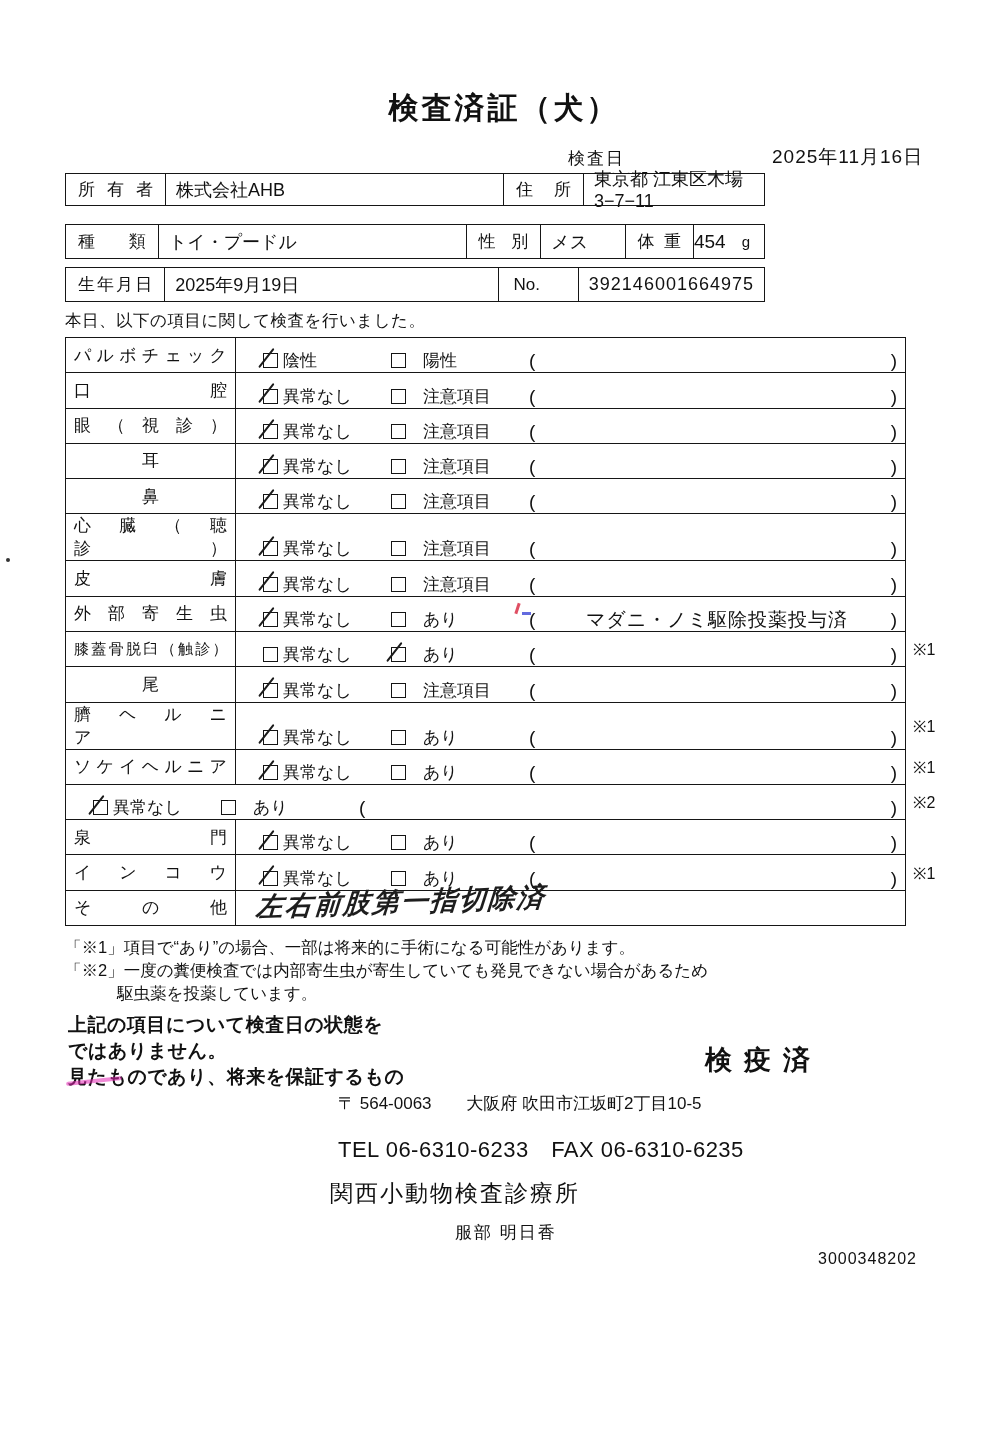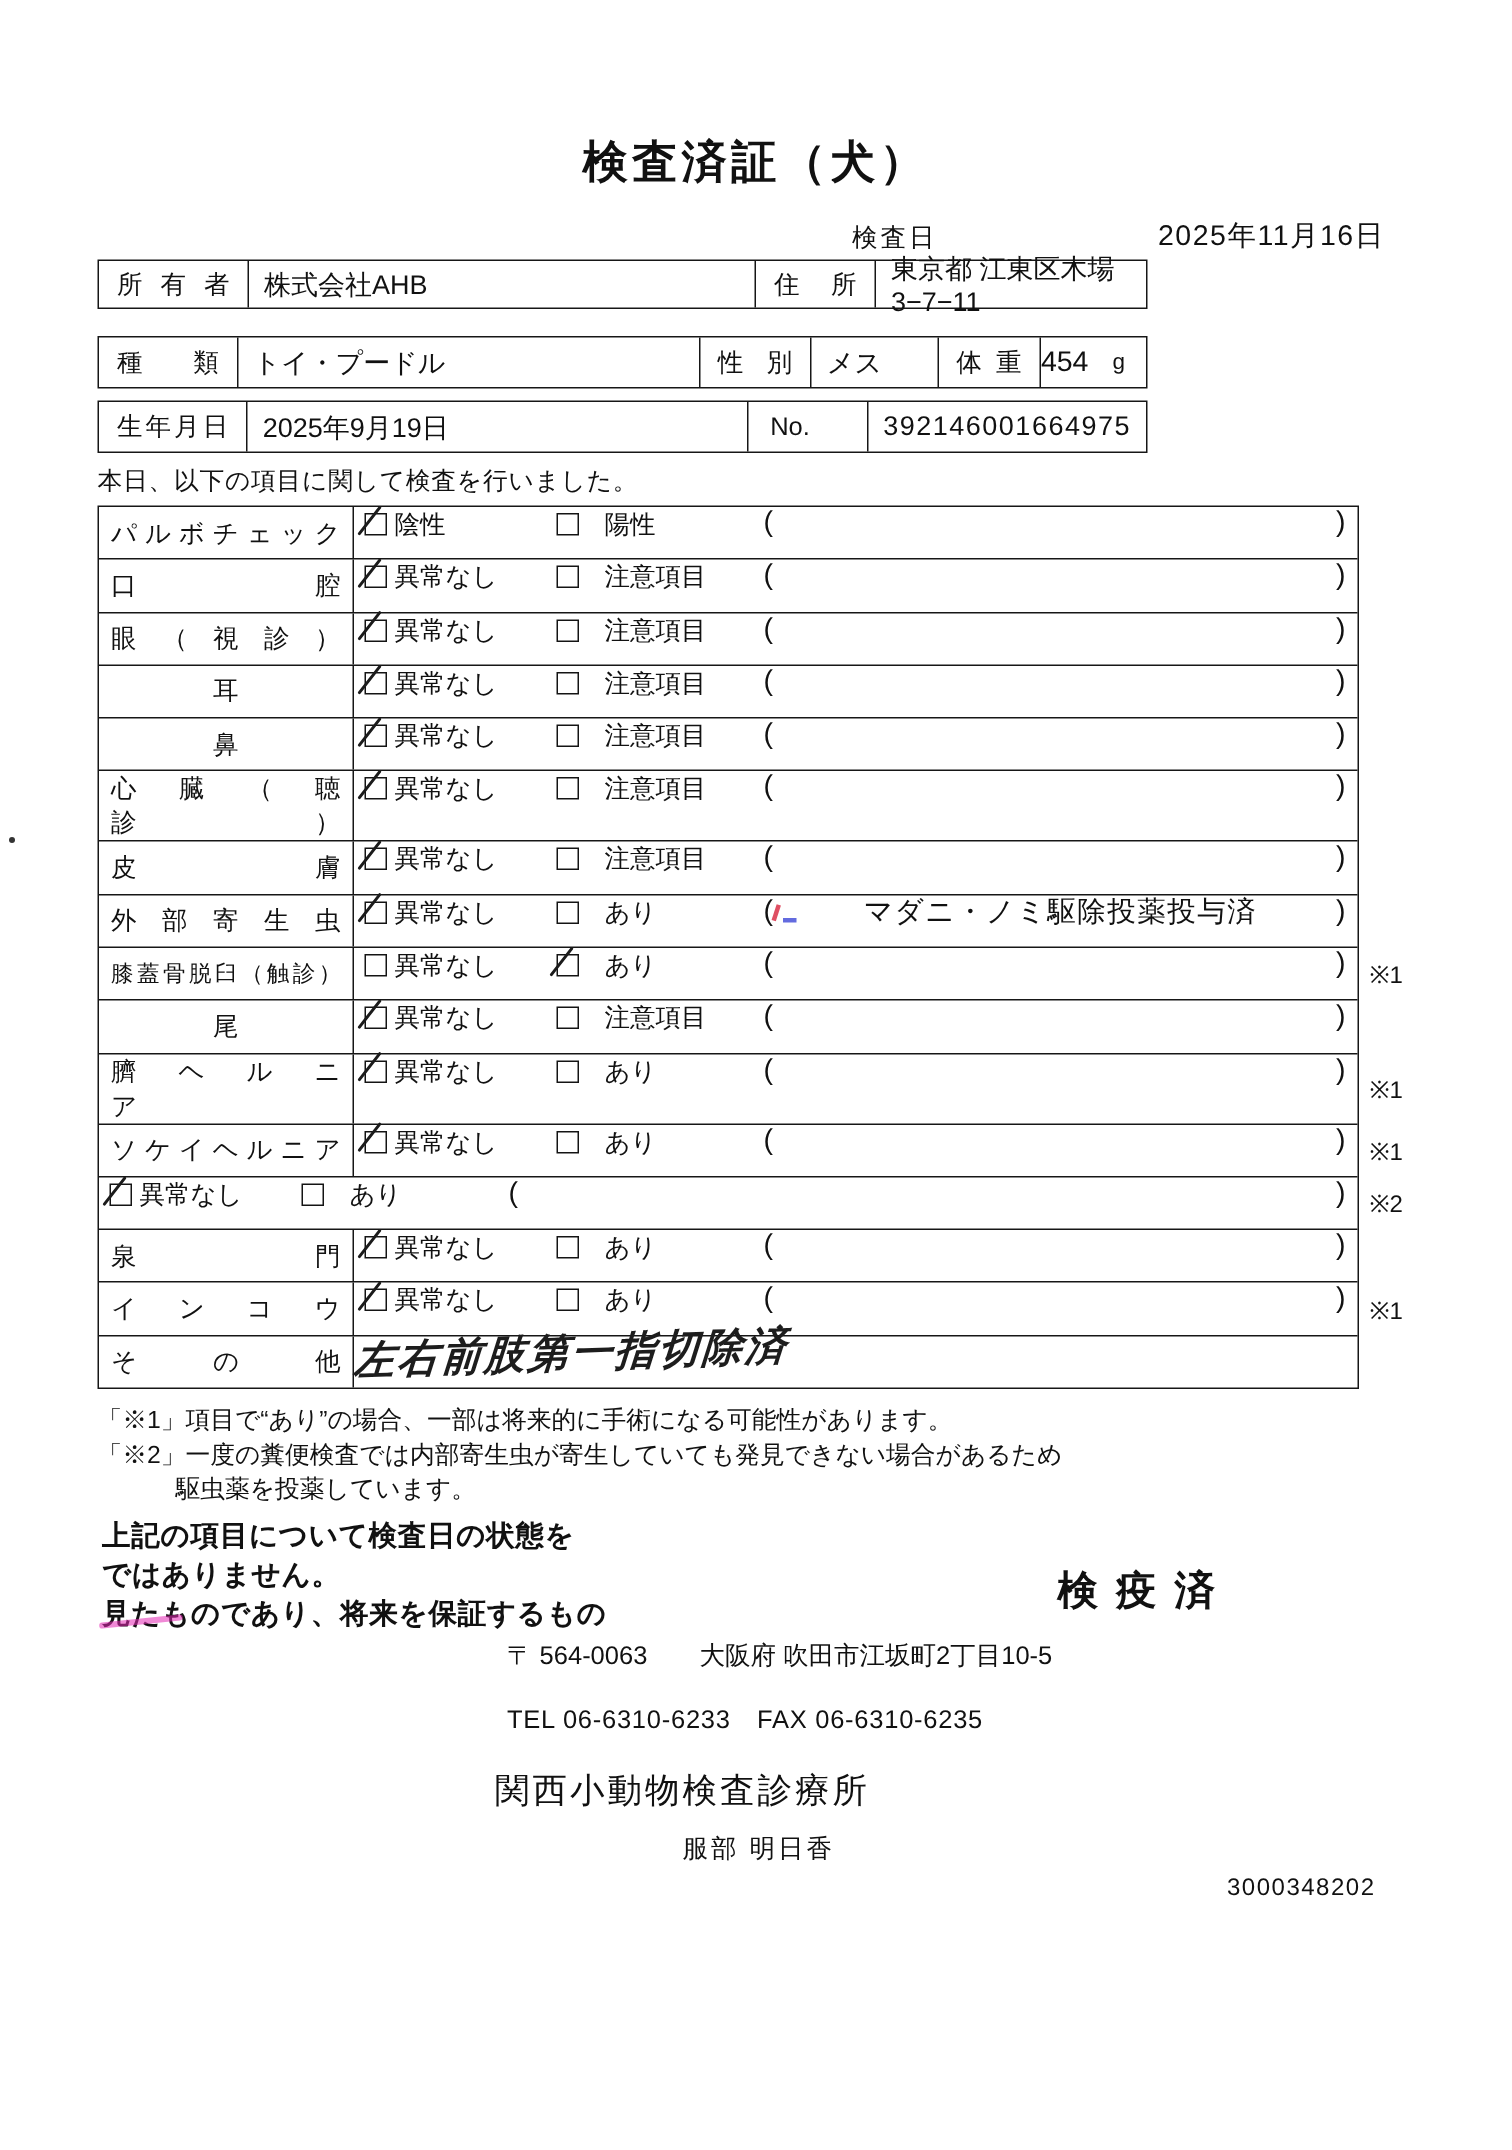--- a/index.html
+++ b/index.html
@@ -29,41 +29,41 @@
   
   .intro{left:65px;top:310px;font-size:16.5px;letter-spacing:0.5px;}
   
   .exam{left:65px;top:337px;width:841px;height:589px;border:1.6px solid #161616;box-sizing:border-box;display:flex;flex-direction:column;}
   .erow{flex:1;display:flex;align-items:stretch;border-top:1.5px solid #161616;position:relative;}
   .erow:first-child{border-top:none;}
   .elabel{width:170px;border-right:1.5px solid #161616;display:flex;align-items:center;box-sizing:border-box;padding:0 8px;flex:none;}
   .jl{width:100%;font-size:17px;text-align:justify;text-align-last:justify;}
   .jl.c{text-align:center;text-align-last:center;}
   .jl.sm{font-size:15px;letter-spacing:-0.5px;}
-  .econtent{flex:1;display:flex;align-items:flex-start;padding-left:7px;position:relative;}
+  .econtent{flex:1;display:flex;align-items:flex-end;padding-left:7px;position:relative;margin-left:20px;}
   .opt{display:flex;align-items:center;font-size:17px;flex:none;}
   .o1{width:128px;}
   .o2{width:138px;gap:12px;}
   .cb{width:13px;height:13px;border:1.7px solid #141414;margin-right:5px;position:relative;flex:none;box-sizing:content-box;}
   .cb.checked::after{content:"";position:absolute;width:24px;height:2.3px;background:#1b1b1b;left:-4px;bottom:-1px;transform:rotate(-52deg);transform-origin:left bottom;border-radius:2px;}
   .parens{flex:1;display:flex;align-items:center;justify-content:space-between;font-size:19px;padding-right:8px;position:relative;}
   .pnote{position:absolute;left:12px;right:12px;text-align:center;font-size:19px;letter-spacing:1px;white-space:nowrap;}
   .mark{position:absolute;left:calc(100% + 8px);top:50%;transform:translateY(-50%);font-size:16px;white-space:nowrap;}
   .handwriting{position:absolute;left:0px;top:-7px;font-family:"DejaVu Serif",serif;font-style:italic;font-weight:600;font-size:27px;letter-spacing:2px;color:#1d1d1d;transform:rotate(-2deg) skewX(-6deg);white-space:nowrap;}
   
   .footnotes{left:65px;top:936px;font-size:16.5px;line-height:23px;}
   .fn-indent{padding-left:52px;}
   
   .disclaimer{left:68px;top:1012px;font-size:19px;font-weight:bold;line-height:26px;letter-spacing:0.5px;}
   
   .stamp{left:705px;top:1042px;font-size:27px;font-weight:600;letter-spacing:12px;}
   
   .postal-line{left:338px;top:1092px;font-size:17px;}
   .postal-line .addr{margin-left:30px;}
-  .tel-line{left:338px;top:1135px;font-size:17px;letter-spacing:0.5px;}
+  .tel-line{left:338px;top:1135px;font-size:22px;letter-spacing:0.5px;}
   .clinic-name{left:330px;top:1178px;font-size:23px;letter-spacing:2px;}
   .vet-name{left:455px;top:1221px;font-size:17px;letter-spacing:2px;}
   .serial{left:818px;top:1250px;font-size:16px;letter-spacing:1px;}
   
   .dot-artifact{left:6px;top:558px;width:4px;height:4px;background:#333;border-radius:50%;}
   .magenta-artifact{left:66px;top:1079px;width:56px;height:4px;background:rgba(228,40,180,0.55);transform:rotate(-6deg);border-radius:2px;}
   .red-artifact{left:516px;top:603px;width:3px;height:11px;background:rgba(215,35,60,0.8);transform:rotate(18deg);}
   .blue-artifact{left:522px;top:612px;width:9px;height:2.5px;background:rgba(60,70,215,0.8);}
 </style>
 </head>

